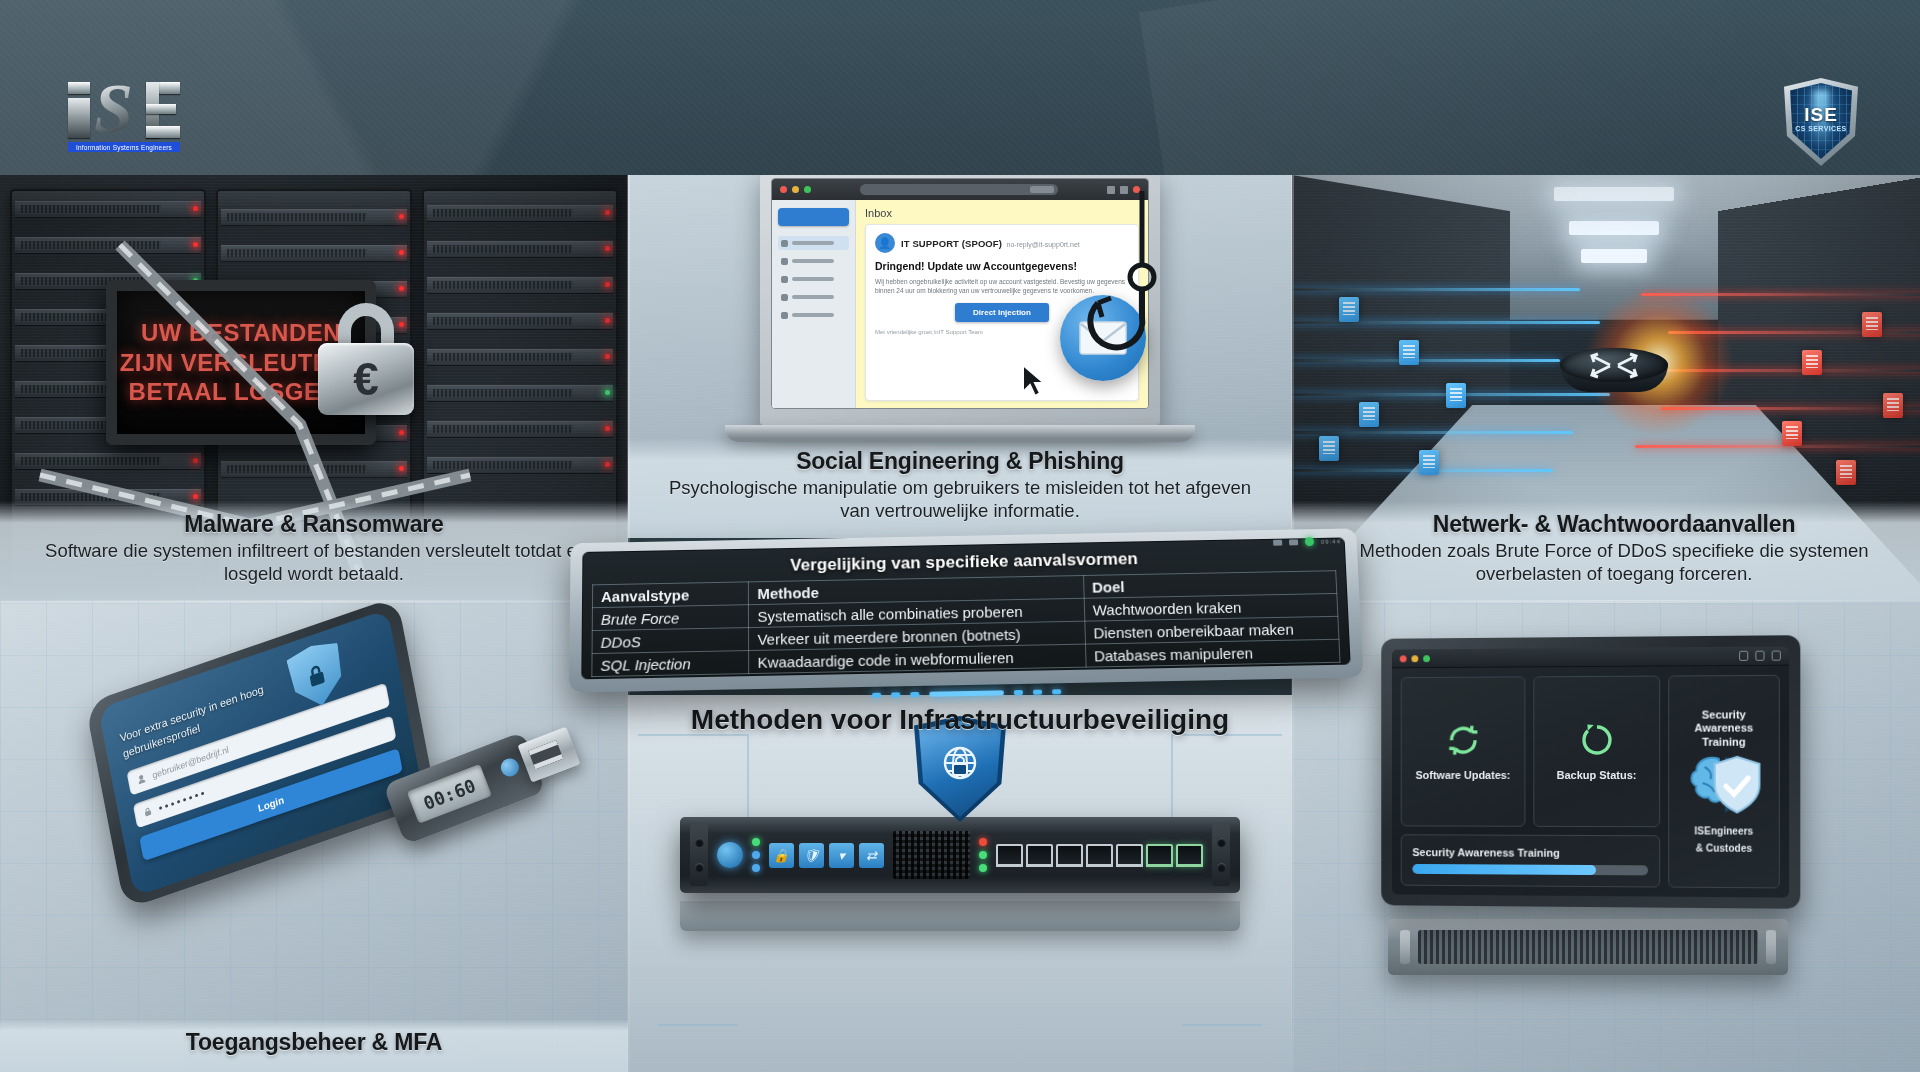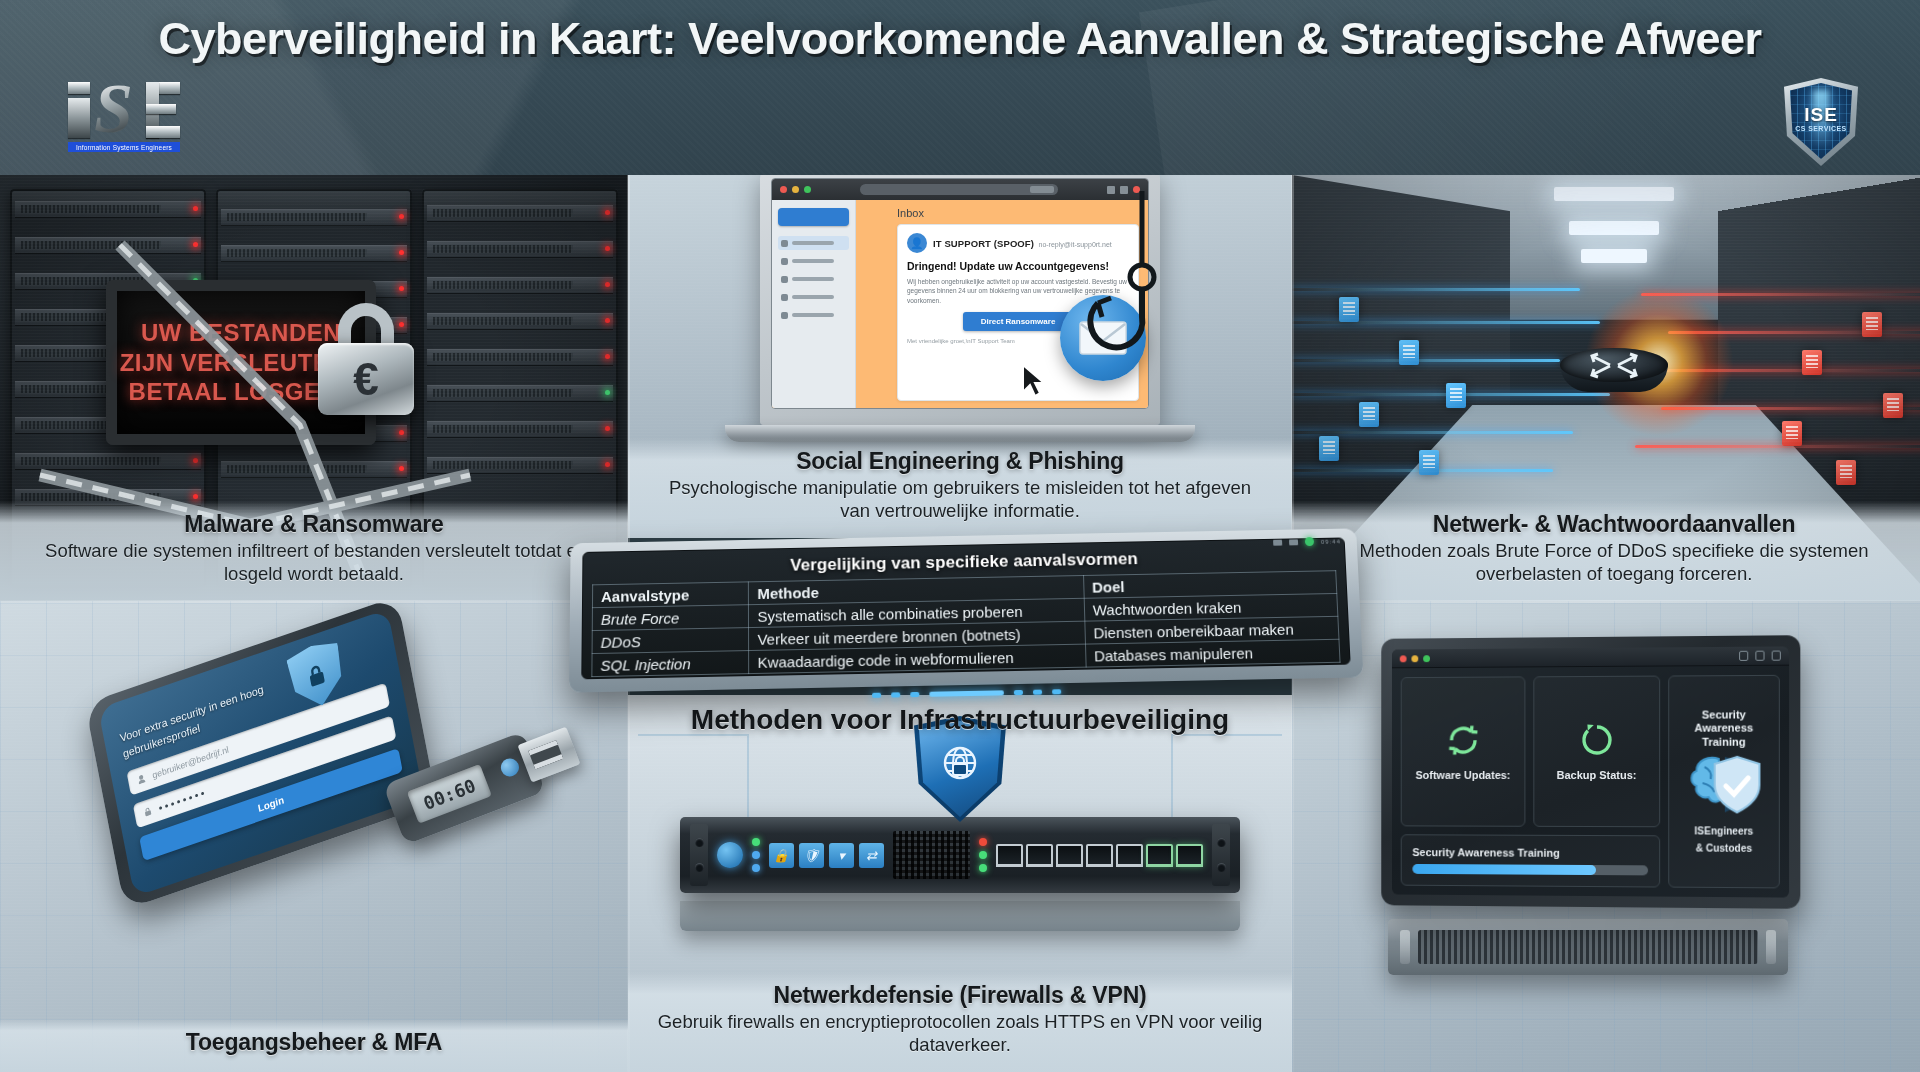--- a/index.html
+++ b/index.html
@@ -234,21 +234,21 @@
     display:flex; align-items:center; padding:0 8px; gap:5px; flex:0 0 auto;
   }
   .dot { width:7px; height:7px; border-radius:50%; }
   .dot.r{background:#ee5a52}.dot.y{background:#e6b33f}.dot.g{background:#3fc45c}
   .mc-url {
     flex:1; margin:0 44px; height:11px; border-radius:6px;
     background:#596067; position:relative;
   }
   .mc-url::after{content:"";position:absolute;right:4px;top:2px;width:24px;height:7px;background:#838c93;border-radius:2px;}
   .mc-icn { width:8px; height:8px; background:#868f96; border-radius:1px; }
-  .mc-body { flex:1; display:flex; background:#fdba74;gap:32px; }
+  .mc-body { flex:1; display:flex; background:#fef9c3; }
   .mc-side { width:84px; background:#e6ebef; padding:8px 6px; border-right:1px solid #d2d9de; }
   .mc-compose {
     height:18px; border-radius:4px; background:#2f7dd1; margin-bottom:10px;
     box-shadow:0 1px 2px rgba(0,0,0,.25);
   }
   .mc-nav { display:flex; align-items:center; gap:4px; height:14px; margin-bottom:4px; padding:0 3px; border-radius:3px; }
   .mc-nav.active { background:#cfe0f1; }
   .mc-nav i { width:7px; height:7px; background:#7e8a93; border-radius:2px; display:block; }
   .mc-nav u { display:block; height:4px; width:42px; background:#9aa5ad; border-radius:2px; }
   .mc-main { flex:1; padding:7px 9px; display:flex; flex-direction:column; }
@@ -586,21 +586,20 @@
 </style>
 </head>
 <body>
 
 <div class="stage">
 
   <div class="header">
     <div class="sheen"></div>
     <div class="diag"></div>
 
-    <div class="title">Cyberveiligheid in Kaart: Veelvoorkomende Aanvallen &amp; Strategische Afweer</div>
 
     <div class="logo-ise">
       <div class="marks">
         <span class="bar i-top"></span>
         <span class="i-stem bar"></span>
         <span class="s">S</span>
         <span class="bar e-top"></span>
         <span class="e-stem bar"></span>
         <span class="bar e-mid"></span>
         <span class="bar e-bot"></span>
@@ -751,21 +750,21 @@
               <div class="mc-card">
                 <div class="mc-from">
                   <span class="mc-ava">👤</span>
                   <span>
                     <span class="mc-sender">IT SUPPORT (SPOOF)</span>
                     <span class="mc-addr">no-reply@it-supp0rt.net</span>
                   </span>
                 </div>
                 <div class="mc-subject">Dringend! Update uw Accountgegevens!</div>
                 <div class="mc-text">Wij hebben ongebruikelijke activiteit op uw account vastgesteld. Bevestig uw gegevens binnen 24 uur om blokkering van uw vertrouwelijke gegevens te voorkomen.</div>
-                <div class="mc-btn">Direct Ransomware</div>
+                <div class="mc-btn">Direct Injection</div>
                 <div class="mc-sig">Met vriendelijke groet,\nIT Support Team</div>
               </div>
             </div>
           </div>
 
         </div>
       </div>
       <div class="base"></div>
 
       <svg class="hook" width="90" height="180">
@@ -957,24 +956,20 @@
         <i class="on"></i>
       </div>
       <div class="ear">
           <i></i>
           <i></i>
         </div>
     </div>
     <div class="server-box"></div>
 
     <div class="scan"></div>
-    <div class="cap light">
-      <h3>Netwerkdefensie (Firewalls &amp; VPN)</h3>
-      <p>Gebruik firewalls en encryptieprotocollen zoals HTTPS en VPN voor veilig dataverkeer.</p>
-    </div>
   </div>
 
   <div class="panel p-mt">
     <div class="circuit-bg"></div>
 
     <div class="mon">
       <div class="glass2">
         <div class="bar">
           <span class="lf">
             <span class="dot r"></span>

